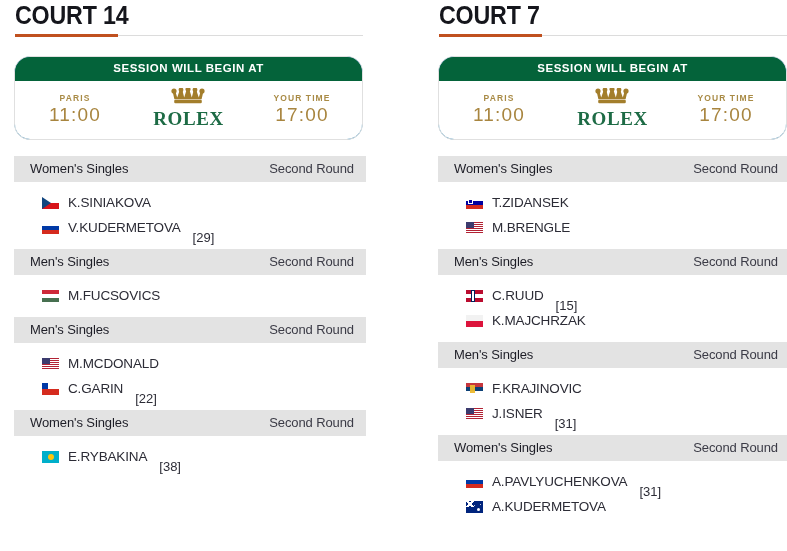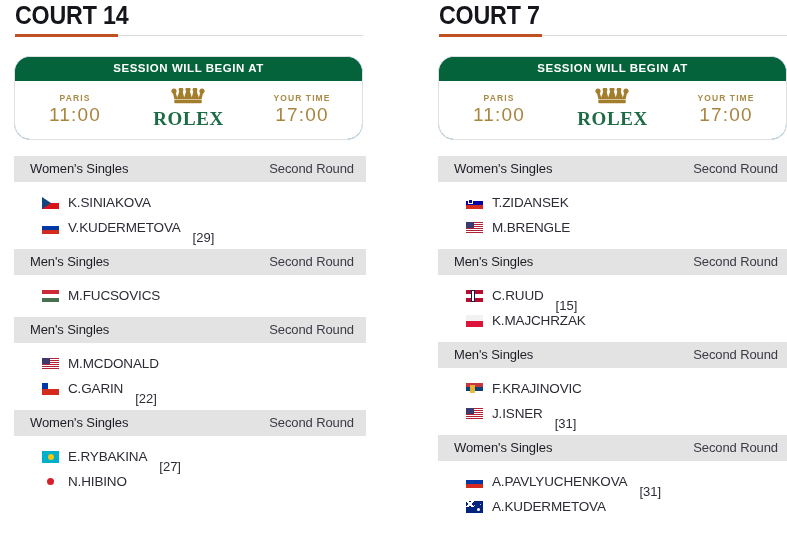--- a/index.html
+++ b/index.html
@@ -350,25 +350,21 @@
       </div>
       <div class="match-block">
         <div class="event-head">
           <span class="event-name">Women's Singles</span>
           <span class="event-round">Second Round</span>
         </div>
         <div class="players">
           <div class="player-row">
             <span class="flag f-kz"></span>
             <span class="player-name">E.RYBAKINA</span>
-            <span class="player-seed">[27]</span>
-          </div>
-          <div class="player-row">
-            <span class="flag f-jp"></span>
-            <span class="player-name">N.HIBINO</span>
+            <span class="player-seed">[38]</span>
           </div>
         </div>
       </div>
     </div>
     <div class="court-col right">
       <div class="court-title">COURT 7</div>
       <div class="title-rule">
         <span class="thin"></span>
         <span class="accent"></span>
       </div>

